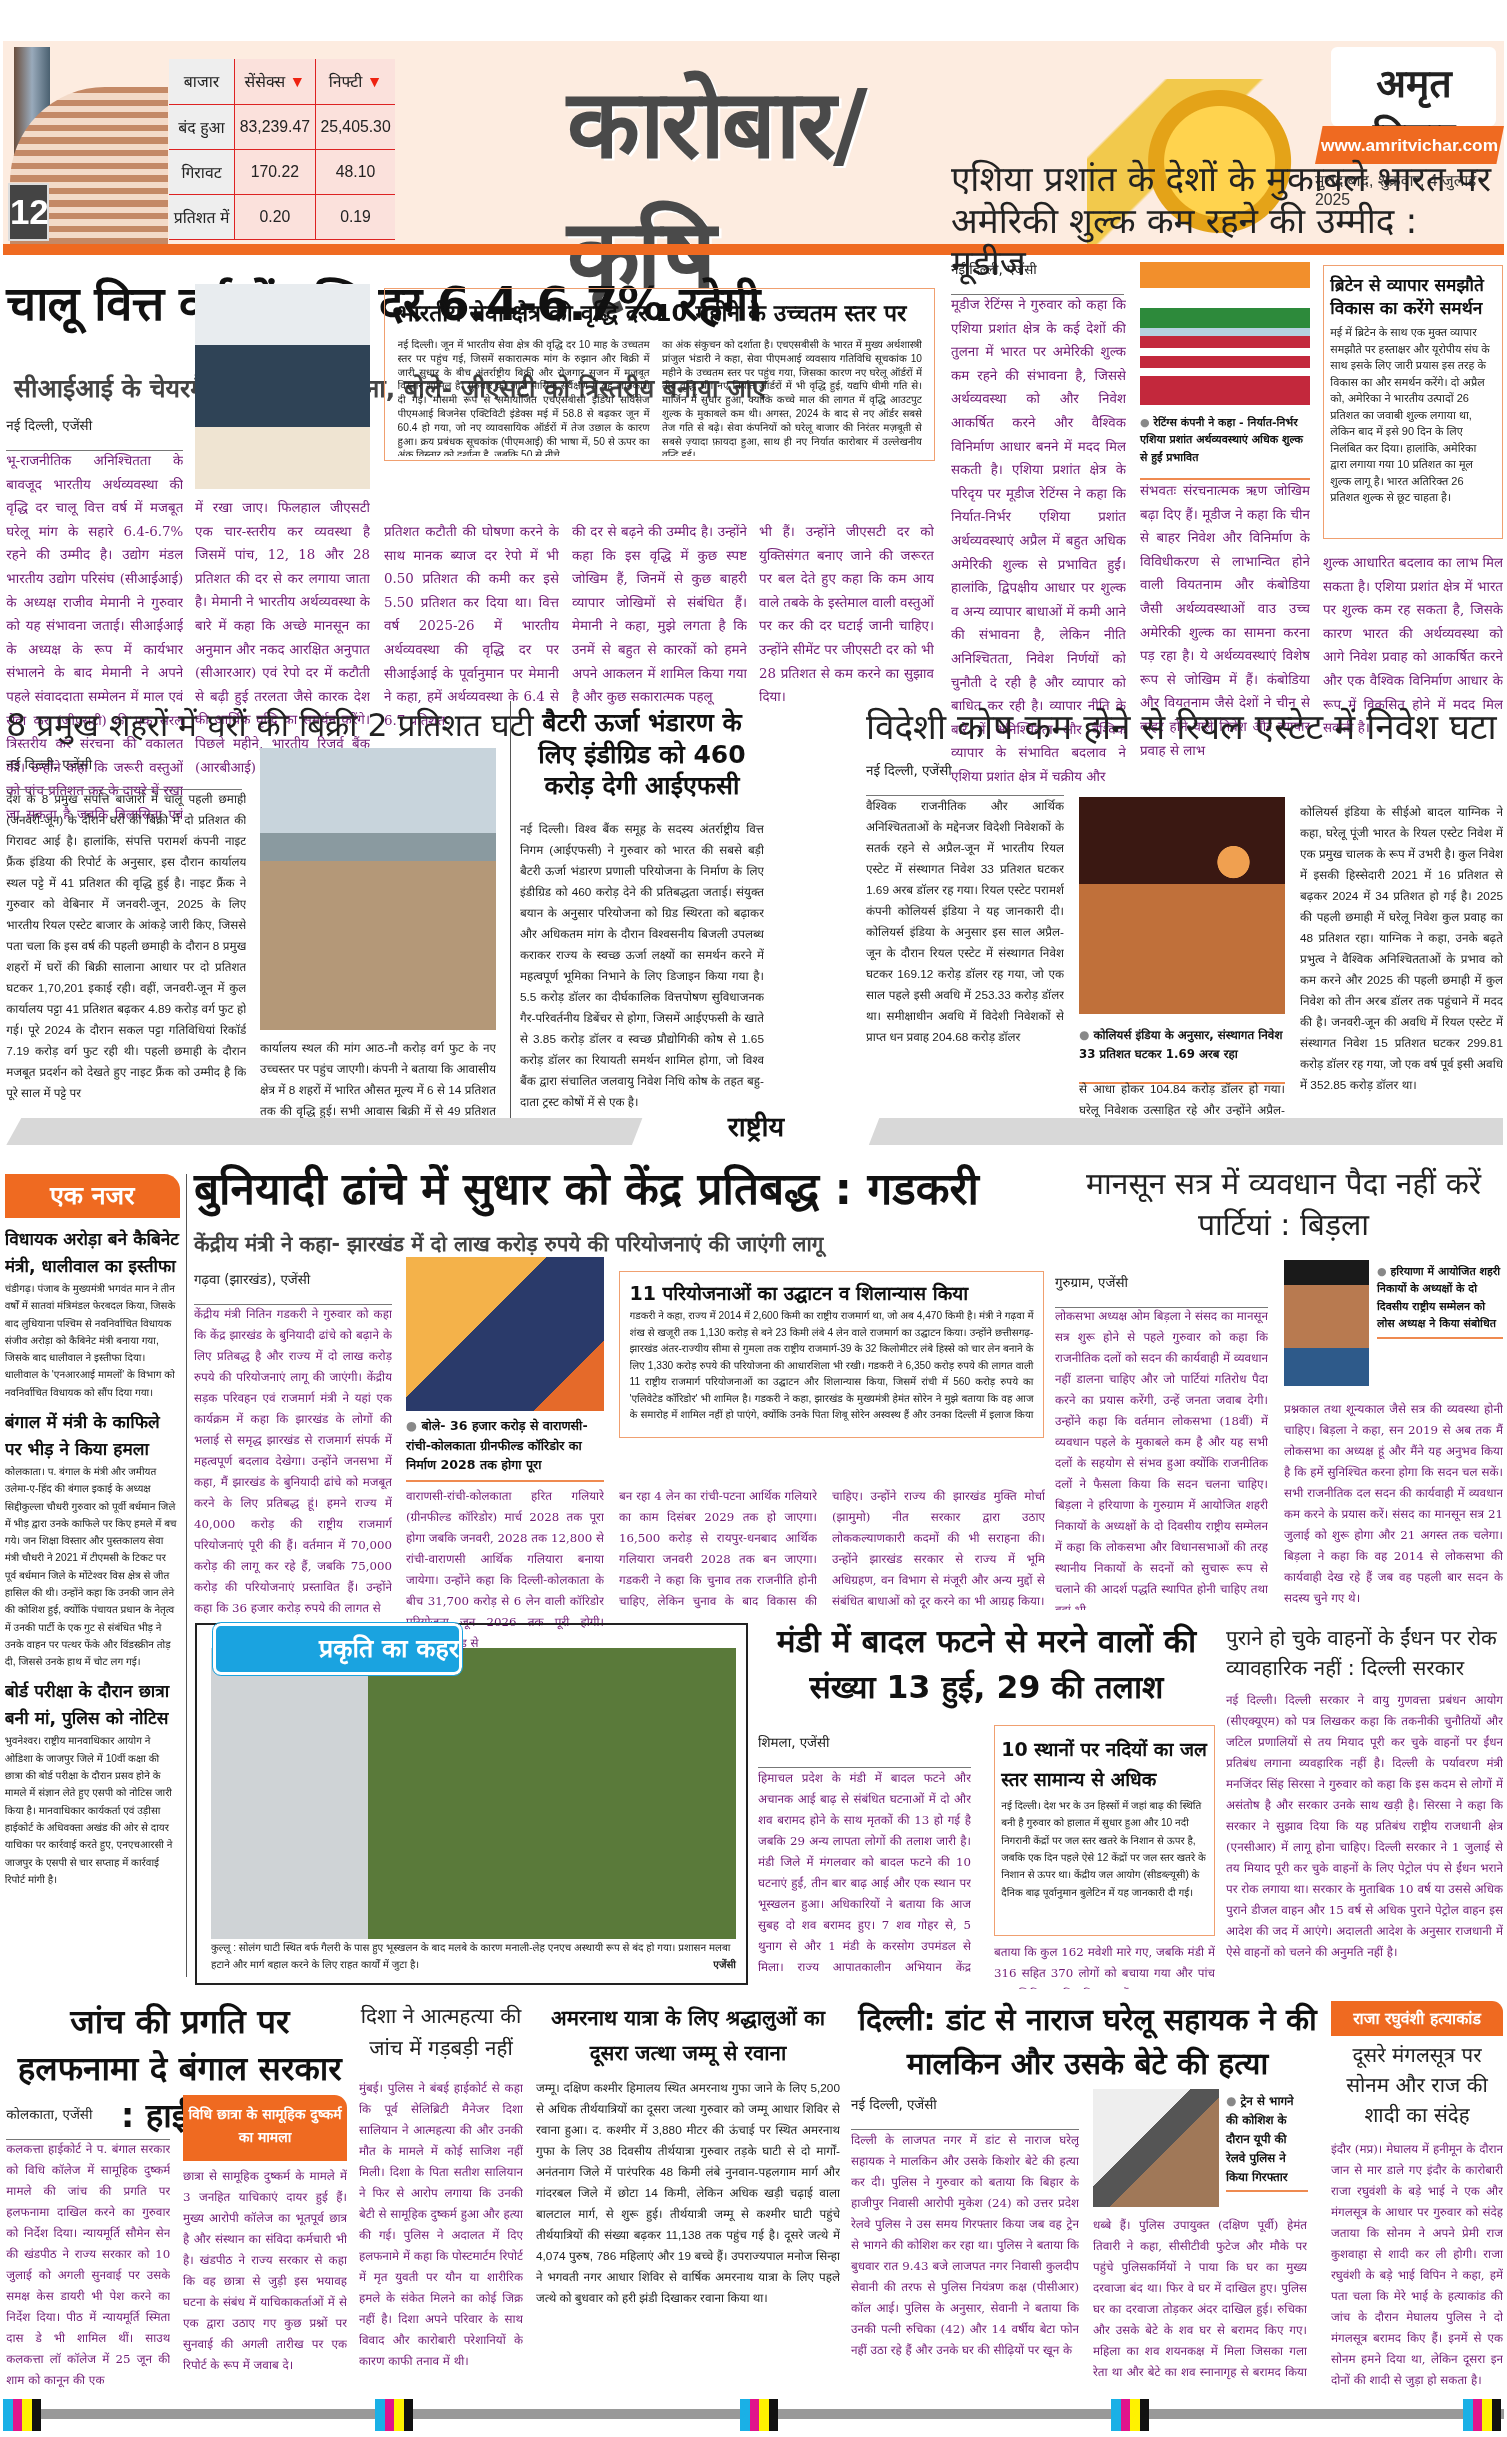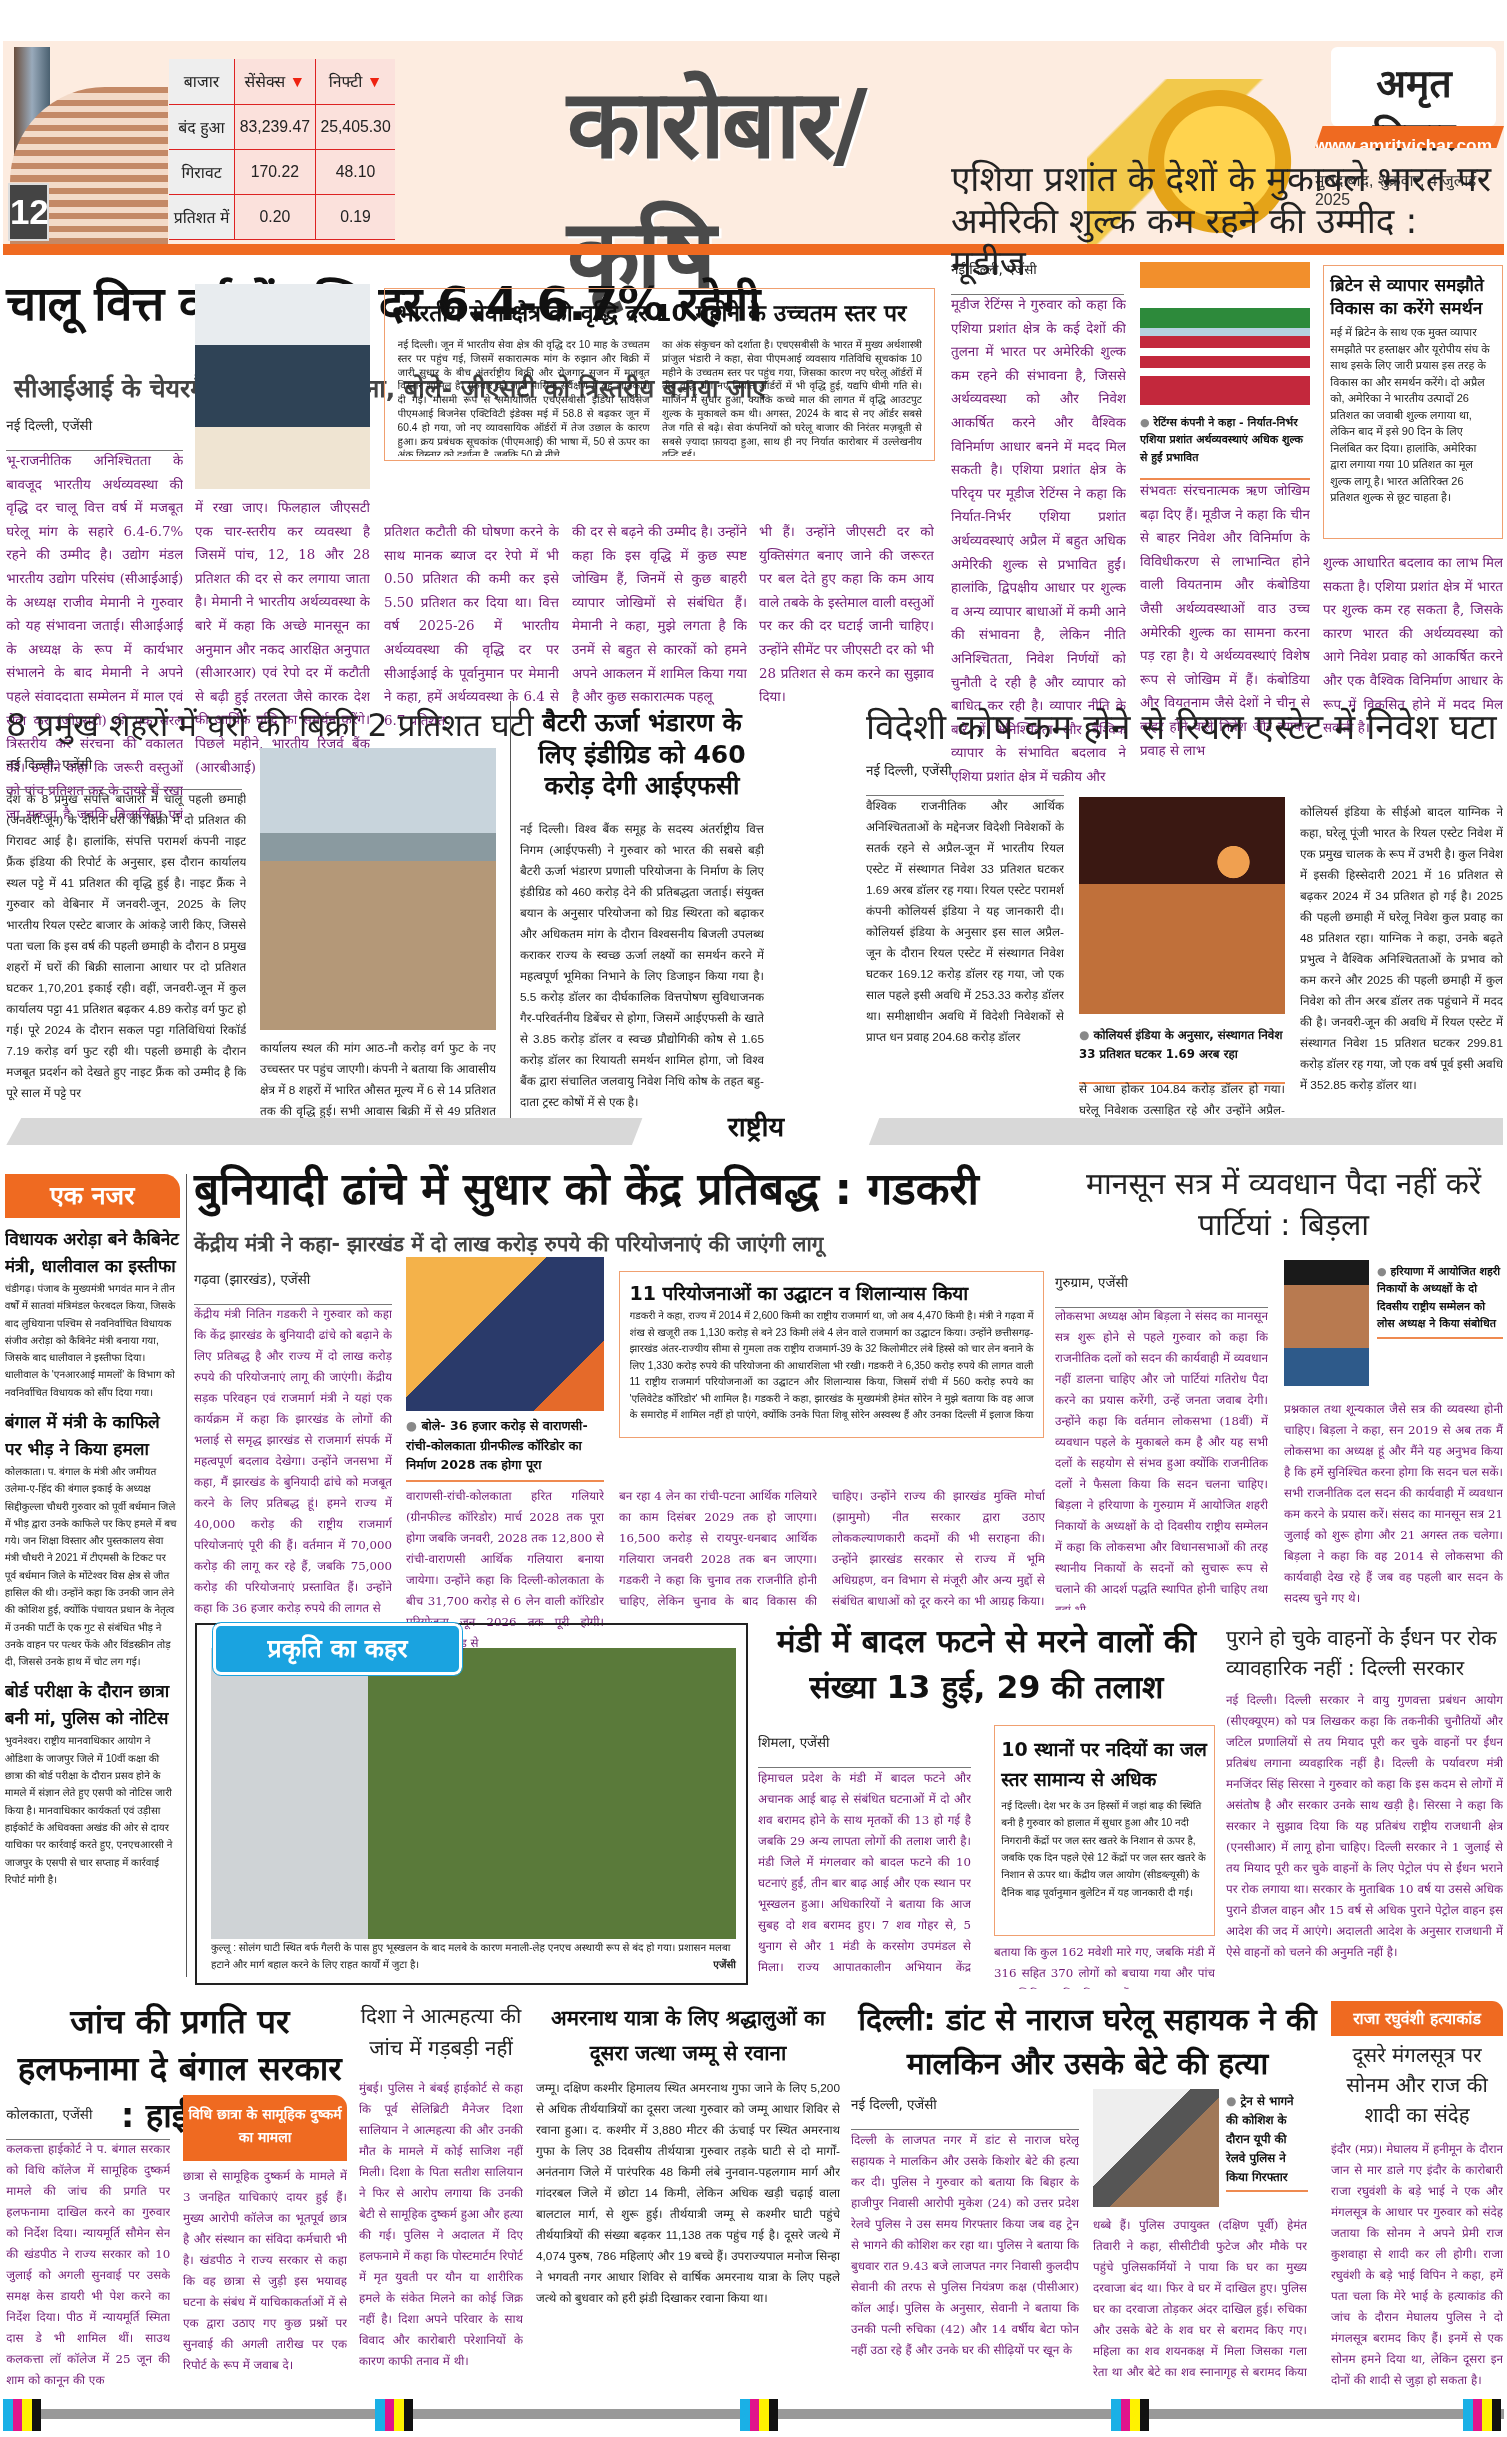--- a/index.html
+++ b/index.html
@@ -11,21 +11,21 @@
 .bse{left:9.5px;top:87px;width:158px;height:158px;background:repeating-linear-gradient(180deg,#c48966 0 6.3px,#f3dac8 6.3px 12.6px);border-radius:95px 0 0 0}
 .bse-tower{left:14px;top:47px;width:36px;height:197px;background:linear-gradient(90deg,#6b4f3e,#9ab,#4a6070)}
 table.mkt{position:absolute;left:169px;top:59px;border-collapse:collapse;font:17.3px "Liberation Sans Narrow","Liberation Sans",sans-serif}
 table.mkt td{border-bottom:1.6px solid #d22;border-left:0.8px solid #d22;padding:0 4.7px;height:45px;text-align:center;background:#fbe1dc;white-space:nowrap;font-size:15.8px}
 table.mkt td:first-child{background:#eee;border-left:none}
 .arrow{color:#e21;font-weight:bold}
 .section-title{left:567px;top:55px;width:410px;font:bold 95px "DejaVu Sans",sans-serif;color:#4a4a4a;letter-spacing:-3.2px;text-shadow:2.4px 2.4px 0 #fff}
 .coins{left:1087px;top:79px;width:221px;height:165px;background:radial-gradient(circle at 60% 50%,#ffd34e 0 55px,#e4a318 56px 71px,transparent 72px),linear-gradient(135deg,transparent 20%,#f2c94c 21% 45%,transparent 46%)}
 .logo-box{left:1331px;top:47px;width:165px;height:79px;background:#fff;border-radius:6.3px}
 .logo{left:1335px;top:55px;width:158px;font:bold 39px "DejaVu Sans",sans-serif;color:#222;text-align:center}
-.url-band{left:1315px;top:126px;width:189px;height:22px;background:#ef6a21;color:#fff;font:bold 17.3px "Liberation Sans",sans-serif;line-height:38px;clip-path:polygon(4% 0,100% 0,96% 100%,0 100%)}
+.url-band{left:1315px;top:126px;width:189px;height:38px;background:#ef6a21;color:#fff;font:bold 17.3px "Liberation Sans",sans-serif;text-align:center;line-height:38px;clip-path:polygon(4% 0,100% 0,96% 100%,0 100%)}
 .dateline{left:1315px;top:169px;width:189px;font:15.8px "Liberation Sans",sans-serif;color:#333;text-align:left}
 
 .hl{font-weight:bold;color:#111;line-height:1.15}
 .hl-light{font-weight:normal;color:#222;line-height:1.2}
 .sub{color:#444;font-weight:bold}
 .byline{font-size:13.4px;color:#222;border-bottom:1.2px solid #777;padding-bottom:16px}
 .body{font-size:13.4px;line-height:23.6px;color:#701a75;text-align:justify;font-family:"DejaVu Serif",serif}
 .body-sm{font-size:11.8px;line-height:20.5px;color:#222;text-align:justify;font-family:"Liberation Sans",sans-serif}
 .img{background:#999}
 .box{border:1.6px solid #f0a070}
@@ -151,21 +151,21 @@
 <div class="abs body" style="left:832px;top:1486px;width:213px;height:126px;overflow:hidden;font-size:11.8px;line-height:21px">चाहिए। उन्होंने राज्य की झारखंड मुक्ति मोर्चा (झामुमो) नीत सरकार द्वारा उठाए लोककल्याणकारी कदमों की भी सराहना की। उन्होंने झारखंड सरकार से राज्य में भूमि अधिग्रहण, वन विभाग से मंजूरी और अन्य मुद्दों से संबंधित बाधाओं को दूर करने का भी आग्रह किया।</div>
 
 <div class="abs hl-light" style="left:1063px;top:1163px;width:441px;font-size:30px;text-align:center;line-height:41px">मानसून सत्र में व्यवधान पैदा नहीं करें पार्टियां : बिड़ला</div>
 <div class="abs byline" style="left:1055px;top:1273px;width:213px">गुरुग्राम, एजेंसी</div>
 <div class="abs body" style="left:1055px;top:1306px;width:213px;height:304px;overflow:hidden;font-size:11.8px;line-height:21px">लोकसभा अध्यक्ष ओम बिड़ला ने संसद का मानसून सत्र शुरू होने से पहले गुरुवार को कहा कि राजनीतिक दलों को सदन की कार्यवाही में व्यवधान नहीं डालना चाहिए और जो पार्टियां गतिरोध पैदा करने का प्रयास करेंगी, उन्हें जनता जवाब देगी। उन्होंने कहा कि वर्तमान लोकसभा (18वीं) में व्यवधान पहले के मुकाबले कम है और यह सभी दलों के सहयोग से संभव हुआ क्योंकि राजनीतिक दलों ने फैसला किया कि सदन चलना चाहिए। बिड़ला ने हरियाणा के गुरुग्राम में आयोजित शहरी निकायों के अध्यक्षों के दो दिवसीय राष्ट्रीय सम्मेलन में कहा कि लोकसभा और विधानसभाओं की तरह स्थानीय निकायों के सदनों को सुचारू रूप से चलाने की आदर्श पद्धति स्थापित होनी चाहिए तथा वहां भी</div>
 <div class="abs img" style="left:1284px;top:1260px;width:85px;height:126px;background:linear-gradient(180deg,#1a1a1a 0 20%,#b87a50 20% 70%,#2e5a8a 70%)"></div>
 <div class="abs caption orange-rule" style="left:1377px;top:1263px;width:126px;font-size:11px;line-height:17.3px;padding-bottom:4.7px">हरियाणा में आयोजित शहरी निकायों के अध्यक्षों के दो दिवसीय राष्ट्रीय सम्मेलन को लोस अध्यक्ष ने किया संबोधित</div>
 <div class="abs body" style="left:1284px;top:1399px;width:219px;height:213px;overflow:hidden;font-size:11.8px;line-height:21px">प्रश्नकाल तथा शून्यकाल जैसे सत्र की व्यवस्था होनी चाहिए। बिड़ला ने कहा, सन 2019 से अब तक मैं लोकसभा का अध्यक्ष हूं और मैंने यह अनुभव किया है कि हमें सुनिश्चित करना होगा कि सदन चल सकें। सभी राजनीतिक दल सदन की कार्यवाही में व्यवधान कम करने के प्रयास करें। संसद का मानसून सत्र 21 जुलाई को शुरू होगा और 21 अगस्त तक चलेगा। बिड़ला ने कहा कि वह 2014 से लोकसभा की कार्यवाही देख रहे हैं जब वह पहली बार सदन के सदस्य चुने गए थे।</div>
 
 <div class="abs" style="left:195px;top:1623px;width:553px;height:362px;border:2px solid #222"></div>
-<div class="abs" style="left:213px;top:1623px;width:249px;height:52px;background:#1aa3e0;border:3.2px solid #fff;outline:1.6px solid #1aa3e0;border-radius:7.9px;color:#fff;font:bold 25px 'DejaVu Sans',sans-serif;text-align:center;line-height:46px">प्रकृति का कहर</div>
+<div class="abs" style="left:213px;top:1623px;width:249px;height:52px;background:#1aa3e0;border:3.2px solid #fff;outline:1.6px solid #1aa3e0;border-radius:7.9px;color:#fff;font:bold 25px 'DejaVu Sans',sans-serif;text-align:right;line-height:46px">प्रकृति का कहर</div>
 <div class="abs img" style="left:211px;top:1648px;width:525px;height:291px;background:linear-gradient(90deg,#cfd3d6 0 30%,#5a7a3a 30% 100%);z-index:-1"></div>
 <div class="abs" style="left:211px;top:1939px;width:525px;font:10.2px 'Liberation Sans',sans-serif;line-height:17.3px">
   <span>कुल्लू : सोलंग घाटी स्थित बर्फ गैलरी के पास हुए भूस्खलन के बाद मलबे के कारण मनाली-लेह एनएच अस्थायी रूप से बंद हो गया। प्रशासन मलबा हटाने और मार्ग बहाल करने के लिए राहत कार्यों में जुटा है।</span>
   <span style="float:right;font-weight:bold">एजेंसी</span>
 </div>
 
 <div class="abs hl" style="left:758px;top:1618px;width:457px;font-size:31.5px;text-align:center;line-height:46px">मंडी में बादल फटने से मरने वालों की संख्या 13 हुई, 29 की तलाश</div>
 <div class="abs byline" style="left:758px;top:1733px;width:213px">शिमला, एजेंसी</div>
 <div class="abs body" style="left:758px;top:1768px;width:213px;height:213px;overflow:hidden;font-size:11.8px;line-height:21px">हिमाचल प्रदेश के मंडी में बादल फटने और अचानक आई बाढ़ से संबंधित घटनाओं में दो और शव बरामद होने के साथ मृतकों की 13 हो गई है जबकि 29 अन्य लापता लोगों की तलाश जारी है। मंडी जिले में मंगलवार को बादल फटने की 10 घटनाएं हुईं, तीन बार बाढ़ आई और एक स्थान पर भूस्खलन हुआ। अधिकारियों ने बताया कि आज सुबह दो शव बरामद हुए। 7 शव गोहर से, 5 थुनाग से और 1 मंडी के करसोग उपमंडल से मिला। राज्य आपातकालीन अभियान केंद्र (एसईओसी) ने</div>
 <div class="abs box" style="left:994px;top:1725px;width:221px;height:211px">

